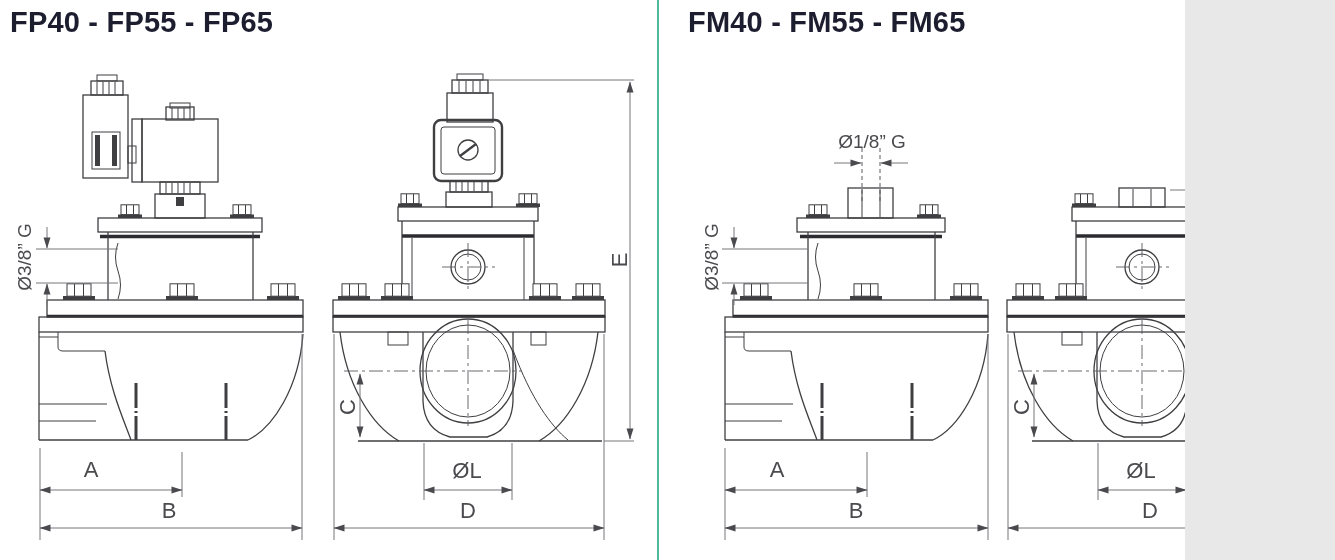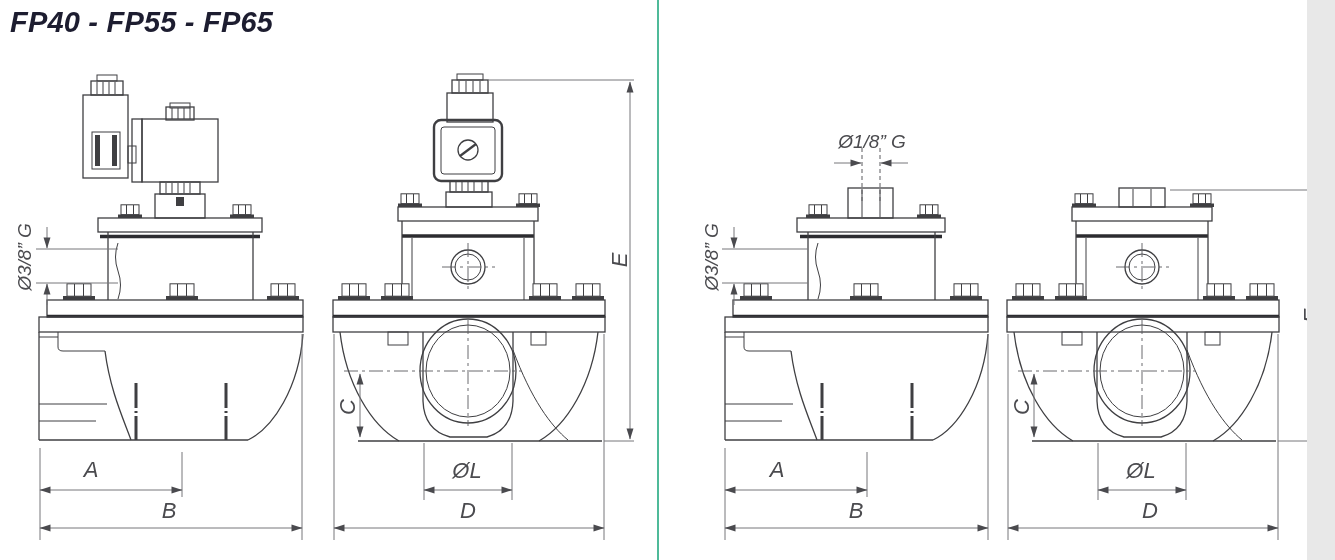--- a/index.html
+++ b/index.html
@@ -6,25 +6,24 @@
     --background:#ffffff;
     --divider-green:#4fba99;
     --drawing-line:#3f3f42;
     --dimension-line:#76767a;
     --label-text:#4b4b4f;
     --title-text:#1d1d30;
   }
   html,body{margin:0;padding:0;background:#e8e8e8;}
   .page{
     position:relative;
-    width:1307px;height:560px;
+    width:1185px;height:560px;
     background:var(--background);
     font-family:"Liberation Sans", sans-serif;
     overflow:hidden;
-    font-style:italic;
   }
   .panel-title{
     position:absolute;top:6px;
     font-size:29px;font-weight:bold;
     letter-spacing:0.2px;
     color:var(--title-text);
   }
   .panel-title.left{left:10px;}
   .panel-title.right{left:688px;}
   .divider{
@@ -45,20 +44,21 @@
   .dashbar{stroke:var(--drawing-line);stroke-width:3;fill:none;stroke-dasharray:25 3 2 3 24;}
   .dimtxt{font-family:"Liberation Sans", sans-serif;font-size:22px;fill:var(--label-text);text-anchor:middle;}
   .porttxt{font-family:"Liberation Sans", sans-serif;font-size:19px;fill:var(--label-text);text-anchor:middle;}
 </style>
 </head>
 <body>
 
 <div class="page">
 
   <div class="panel-title left">FP40 - FP55 - FP65</div>
+  <div class="panel-title right">FM40 - FM55 - FM65</div>
   <div class="divider"></div>
 
   <svg class="drawing" width="1335" height="560" viewBox="0 0 1335 560">
     <defs>
       <marker id="arw" markerWidth="12" markerHeight="9" refX="11" refY="4.5" orient="auto-start-reverse" markerUnits="userSpaceOnUse">
         <path d="M0.5,1 L11.5,4.5 L0.5,8 Z" fill="#4a4a4e"></path>
       </marker>
       <symbol id="boltL" viewBox="0 0 34 17" width="34" height="17">
         <rect x="1" y="13" width="32" height="4" class="dark"></rect>
         <rect x="5" y="0.8" width="24" height="12.4" class="lnthin fillwh"></rect>

